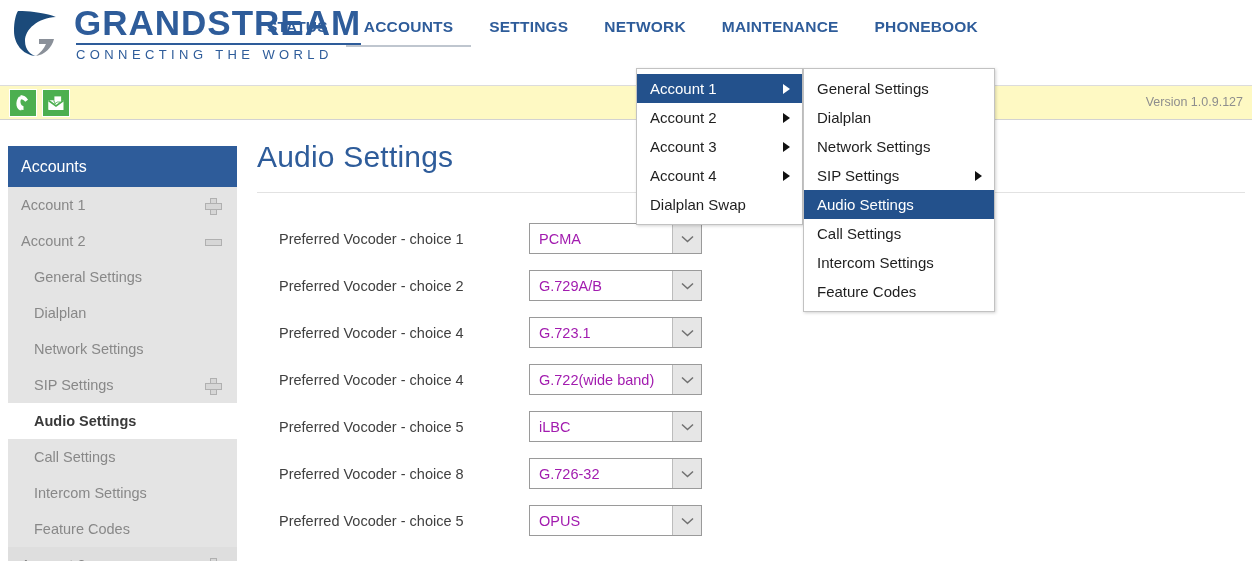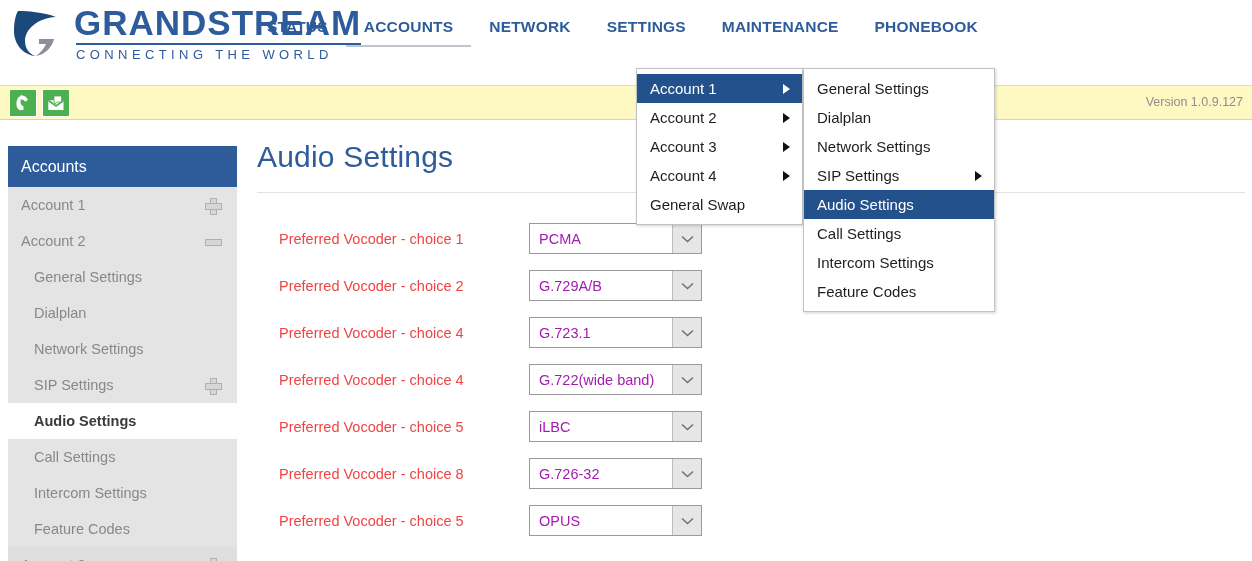--- a/index.html
+++ b/index.html
@@ -96,21 +96,21 @@
     letter-spacing: 0.2px;
   }
   .title-rule {
     margin-top: 18px; height: 1px; background: #e2e2e2; width: 988px;
   }
   .form { margin-top: 22px; }
   .frow {
     display: flex; align-items: center; height: 47px;
   }
   .flabel {
-    width: 272px; font-size: 14.5px; color: #ef4444; padding-left: 22px;
+    width: 272px; font-size: 14.5px; color: #404040; padding-left: 22px;
   }
   .fselect {
     position: relative; width: 173px; height: 31px;
     border: 1px solid #9a9a9a; background: #ffffff;
     display: flex; align-items: center; cursor: pointer;
   }
   .fselect .val {
     font-size: 14.5px; color: #a21caf; padding-left: 9px;
     white-space: nowrap; overflow: hidden;
   }
@@ -156,22 +156,22 @@
       <span class="logo-text">
         <span class="logo-name">GRANDSTREAM</span>
         <span class="logo-rule"></span>
         <span class="logo-tag">CONNECTING THE WORLD</span>
       </span>
     </div>
 
     <div class="nav" id="nav">
         <div class="nav-item">STATUS</div>
         <div class="nav-item active">ACCOUNTS</div>
+        <div class="nav-item">SETTINGS</div>
         <div class="nav-item">NETWORK</div>
-        <div class="nav-item">SETTINGS</div>
         <div class="nav-item">MAINTENANCE</div>
         <div class="nav-item">PHONEBOOK</div>
       </div>
   </div>
 
   <div class="toolbar">
     <div class="tb-icons">
       <span class="tb-ico">
         <svg width="20" height="20" viewBox="0 0 20 20">
           <path d="M6.5 2.5 C9.5 2.2 12.5 3.5 14.5 6 L12 8.5 C10.8 7 9 6.2 7.3 6.5 Z M5 4.5 C3.5 7 3 10.5 4 13.5 C5 16.5 7.5 17.8 9.5 17.5 L9.5 14 C8 14 6.8 12.8 6.4 11 C6 9.2 6.3 7.3 7 6.2 Z" fill="#ffffff" transform="rotate(8 10 10)"></path>
@@ -328,21 +328,21 @@
       </div>
       <div class="mi">
         <span>Account 3</span>
         <span class="arr"></span>
       </div>
       <div class="mi">
         <span>Account 4</span>
         <span class="arr"></span>
       </div>
       <div class="mi">
-        <span>General Swap</span>
+        <span>Dialplan Swap</span>
       </div>
     </div>
   <div class="menu" id="menu-settings">
       <div class="mi">
         <span>General Settings</span>
       </div>
       <div class="mi">
         <span>Dialplan</span>
       </div>
       <div class="mi">

